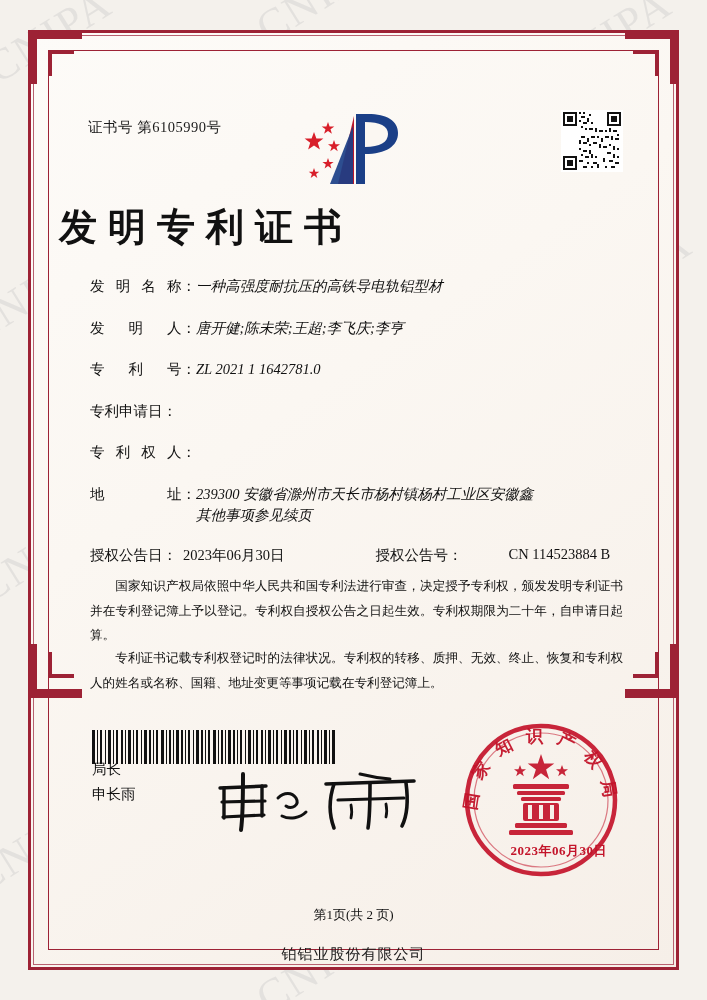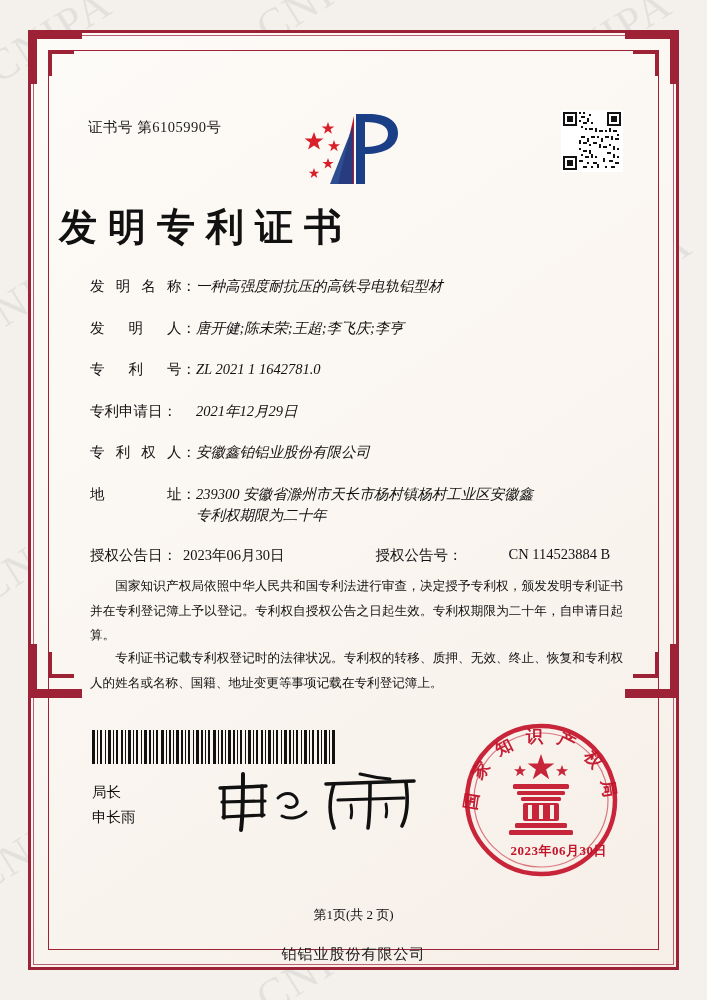--- a/index.html
+++ b/index.html
@@ -205,21 +205,21 @@
     left: 44px;
     top: 680px;
     width: 246px;
     height: 34px;
   }
 
   
   .sig-label {
     position: absolute;
     left: 44px;
-    top: 730px;
+    top: 707px;
     font-size: 14.5px;
     line-height: 1.75;
     color: #111;
   }
   .sig-script {
     position: absolute;
     left: 160px;
     top: 722px;
     width: 230px;
     height: 62px;
@@ -424,41 +424,39 @@
         <div class="lab spread">
           <span>专</span>
             <span>利</span>
             <span>号：</span>
         </div>
         <div class="val">ZL 2021 1 1642781.0</div>
       </div>
 
       <div class="row">
         <div class="lab">专利申请日：</div>
-        <div class="val">2021年12月29日</div>
       </div>
 
       <div class="row">
         <div class="lab spread">
           <span>专</span>
             <span>利</span>
             <span>权</span>
             <span>人：</span>
         </div>
-        <div class="val">安徽鑫铂铝业股份有限公司</div>
       </div>
 
       <div class="row">
         <div class="lab spread">
           <span>地</span>
             <span>址：</span>
         </div>
         <div class="val">
           <span>239300 安徽省滁州市天长市杨村镇杨村工业区安徽鑫</span>
-          <span class="ln2">专利权期限为二十年</span>
+          <span class="ln2">其他事项参见续页</span>
         </div>
       </div>
 
       <div class="row-split">
         <div class="half left">
           <span class="lab2">授权公告日：</span>
           <span class="val2">2023年06月30日</span>
         </div>
         <div class="half right">
           <span class="lab2">授权公告号：</span>

